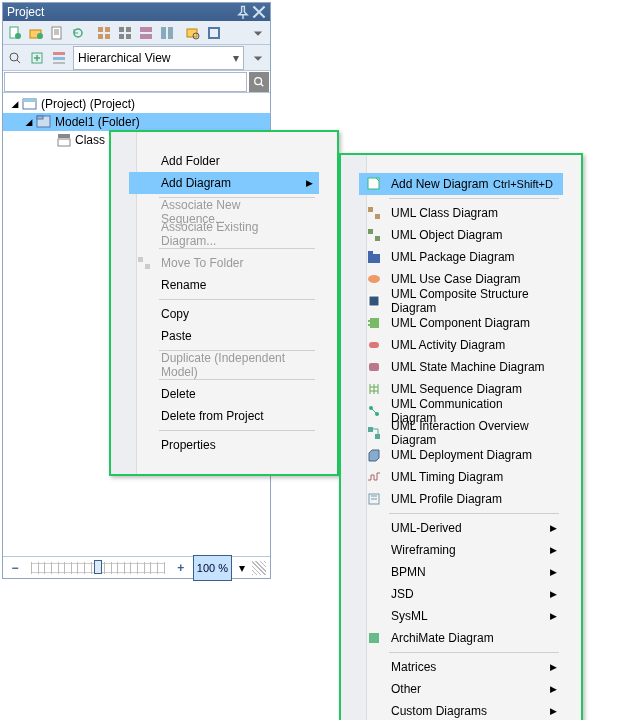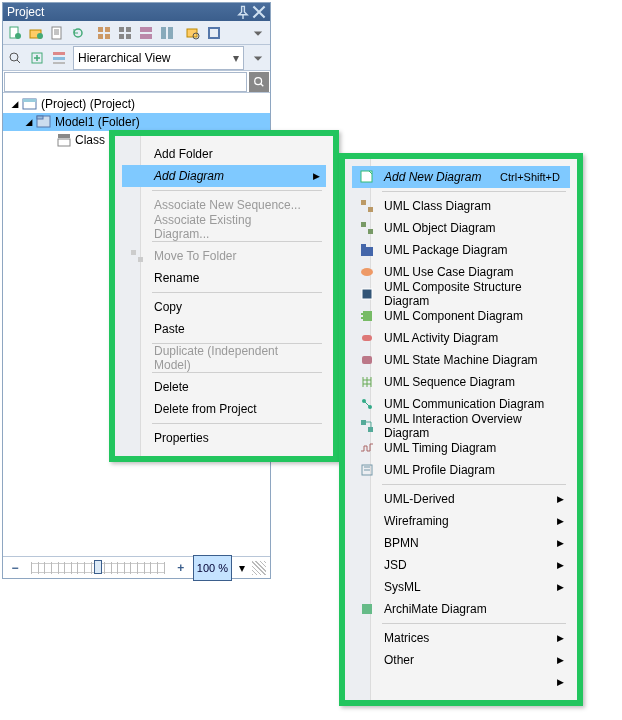--- a/index.html
+++ b/index.html
@@ -36,27 +36,27 @@
 .zoombtn { width: 16px; height: 16px; display: flex; align-items: center; justify-content: center; color: #3b5e8c; font-weight: bold; border: 1px solid transparent; }
 .slider { flex: 1; height: 12px; position: relative; }
 .slider .track { position: absolute; left: 4px; right: 4px; top: 1px; height: 10px; border-top: 1px solid #ccc; border-bottom: 1px solid #ccc; }
 .slider .ticks { position: absolute; left: 4px; right: 4px; top: 0; bottom: 0; display: flex; justify-content: space-between; }
 .slider .ticks span { width: 1px; background: #bbb; }
 .slider .knob { position: absolute; top: -2px; left: 50%; width: 8px; height: 14px; border: 1px solid #3b5e8c; background: #dceaf7; transform: translateX(-50%); }
 .zoomlbl { border: 1px solid #3b5e8c; background: #c5e3ff; padding: 12px 3px; height: 16px; display: flex; align-items: center; color: #003; font-size: 11px; }
 .grab { width: 14px; height: 14px; background: repeating-linear-gradient(45deg,#bbb 0 1px,transparent 1px 3px); }
 
 
-.menu { position: absolute; background: #f4f4f4; border: 6px solid #22c55e; box-shadow: 2px 2px 4px rgba(0,0,0,.25); padding: 7px; }
+.menu { position: absolute; background: #f4f4f4; border: 2px solid #22c55e; box-shadow: 2px 2px 4px rgba(0,0,0,.25); padding: 18px; }
 .mitem { display: flex; align-items: center; height: 22px; padding: 0 18px 0 4px; position: relative; }
 .mitem .mic { width: 22px; height: 18px; display: inline-flex; align-items: center; justify-content: center; }
 .mitem .mlbl { flex: 1; padding-left: 6px; color: #000; }
 .mitem.dis .mlbl { color: #9a9a9a; }
 .mitem.hi { background: #7fc9ff; }
-.mitem.hi .mlbl { color: #000; font-style: italic; }
+.mitem.hi .mlbl { color: #000; }
 .mitem .arrow { position: absolute; right: 6px; color: #000; font-size: 9px; }
 .mitem .sc { position: absolute; right: 10px; color: #000; font-size: 11px; }
 .msep { height: 1px; background: #cfcfcf; margin: 3px 4px 3px 30px; }
 .iconcol { position: absolute; left: 0; top: 0; bottom: 0; width: 26px; background: #eceef2; border-right: 1px solid #dcdcdc; z-index: 0; }
 .menu .mitem, .menu .msep { position: relative; z-index: 1; }
 
 #menu1 { left: 109px; top: 130px; width: 230px; }
 #menu2 { left: 339px; top: 153px; width: 244px; }
 
 svg { display: block; }
@@ -433,20 +433,28 @@
           <rect x="1" y="1" width="5" height="5" fill="#5a9"></rect>
           <rect x="8" y="8" width="5" height="5" fill="#5a9"></rect>
           <path d="M6 3h5v5" stroke="#5a9" fill="none"></path>
         </svg>
       </span>
       <span class="mlbl">UML Interaction Overview Diagram</span>
     </div>
   <div class="mitem">
       <span class="mic">
         <svg width="14" height="14" viewBox="0 0 14 14">
+          <path d="M2 5l3-3h7v8l-3 3H2z" fill="#8ac" stroke="#468"></path>
+        </svg>
+      </span>
+      <span class="mlbl">UML Deployment Diagram</span>
+    </div>
+  <div class="mitem">
+      <span class="mic">
+        <svg width="14" height="14" viewBox="0 0 14 14">
           <path d="M1 10h3V5h3v5h3V3h3" fill="none" stroke="#a66"></path>
         </svg>
       </span>
       <span class="mlbl">UML Timing Diagram</span>
     </div>
   <div class="mitem">
       <span class="mic">
         <svg width="14" height="14" viewBox="0 0 14 14">
           <rect x="2" y="2" width="10" height="10" fill="none" stroke="#79a"></rect>
           <path d="M4 4h6M4 7h6" stroke="#79a"></path>
@@ -494,15 +502,16 @@
       <span class="mlbl">Matrices</span>
       <span class="arrow">▶</span>
     </div>
   <div class="mitem">
       <span class="mic"></span>
       <span class="mlbl">Other</span>
       <span class="arrow">▶</span>
     </div>
   <div class="mitem">
       <span class="mic"></span>
+      <span class="mlbl">Custom Diagrams</span>
       <span class="arrow">▶</span>
     </div>
 </div>
 
 </body></html>

